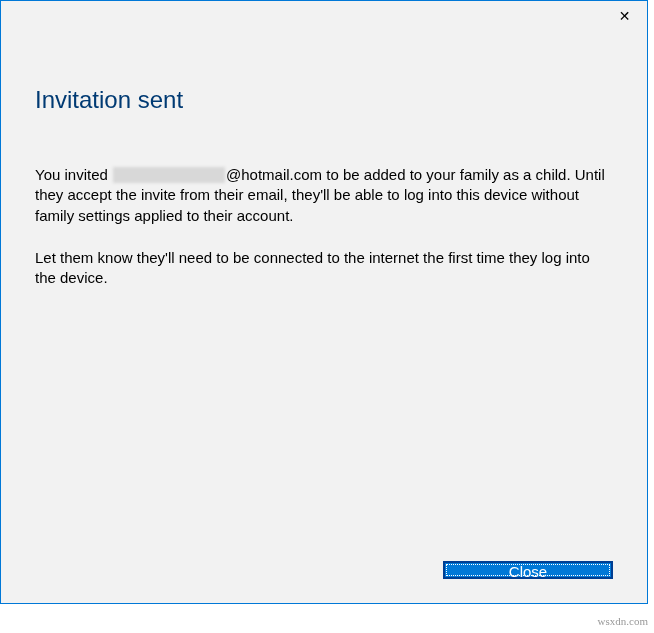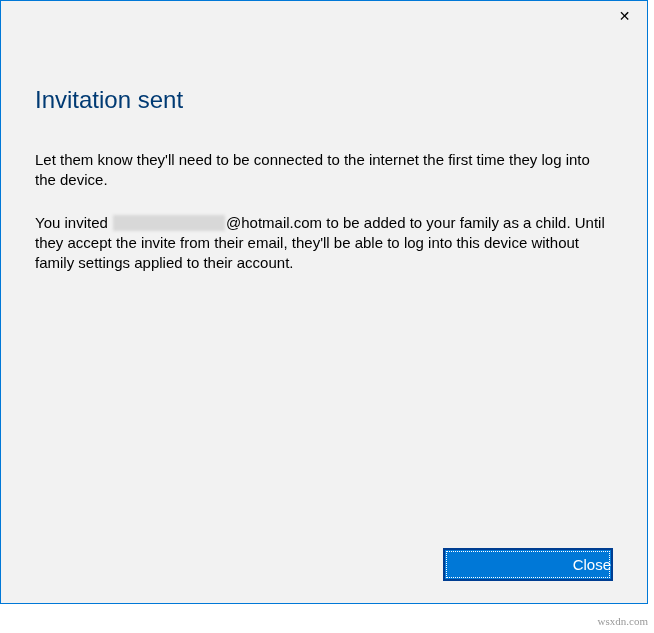--- a/index.html
+++ b/index.html
@@ -38,21 +38,21 @@
       color: #000;
       font-family: Arial, sans-serif;
     }
     .content {
       padding: 55px 34px 0 34px;
     }
     .heading {
       font-size: 24px;
       font-weight: 400;
       color: #003a73;
-      margin-bottom: 36px;
+      margin-bottom: 51px;
     }
     .para {
       font-size: 15px;
       color: #000;
       line-height: 1.35;
       margin-bottom: 22px;
     }
     .para span.redacted {
       display: inline-block;
       width: 112px;
@@ -67,46 +67,45 @@
       bottom: 22px;
       right: 34px;
     }
     .primary-btn {
       background: #0078d7;
       color: #ffffff;
       border: 2px solid #003e92;
       outline: 1px dotted #ffffff;
       outline-offset: -4px;
       width: 170px;
-      height: 33px;
+      height: 18px;
       font-size: 15px;
       font-family: "Segoe UI", Tahoma, Geneva, sans-serif;
       cursor: pointer;
-      text-align: right;
     }
     .watermark {
       position: absolute;
       bottom: 6px;
       right: 6px;
       font-size: 11px;
       color: #999;
       font-family: Liberation Serif, serif;
     }
   </style>
 </head>
 <body>
 
 <div class="dialog">
   <div class="titlebar">
     <div class="close-btn">✕</div>
   </div>
   <div class="content">
     <h1 class="heading">Invitation sent</h1>
-    <p class="para">Let them know they'll need to be connected to the internet the first time they log into the device.</p>
     <p class="para">
       <span>You invited </span><span class="redacted"></span><span>@hotmail.com</span><span> to be added to your family as a child. Until they accept the invite from their email, they'll be able to log into this device without family settings applied to their account.</span>
     </p>
+    <p class="para">Let them know they'll need to be connected to the internet the first time they log into the device.</p>
   </div>
   <div class="footer">
     <button class="primary-btn">Close</button>
   </div>
 </div>
 <div class="watermark">wsxdn.com</div>
 
 </body></html>

